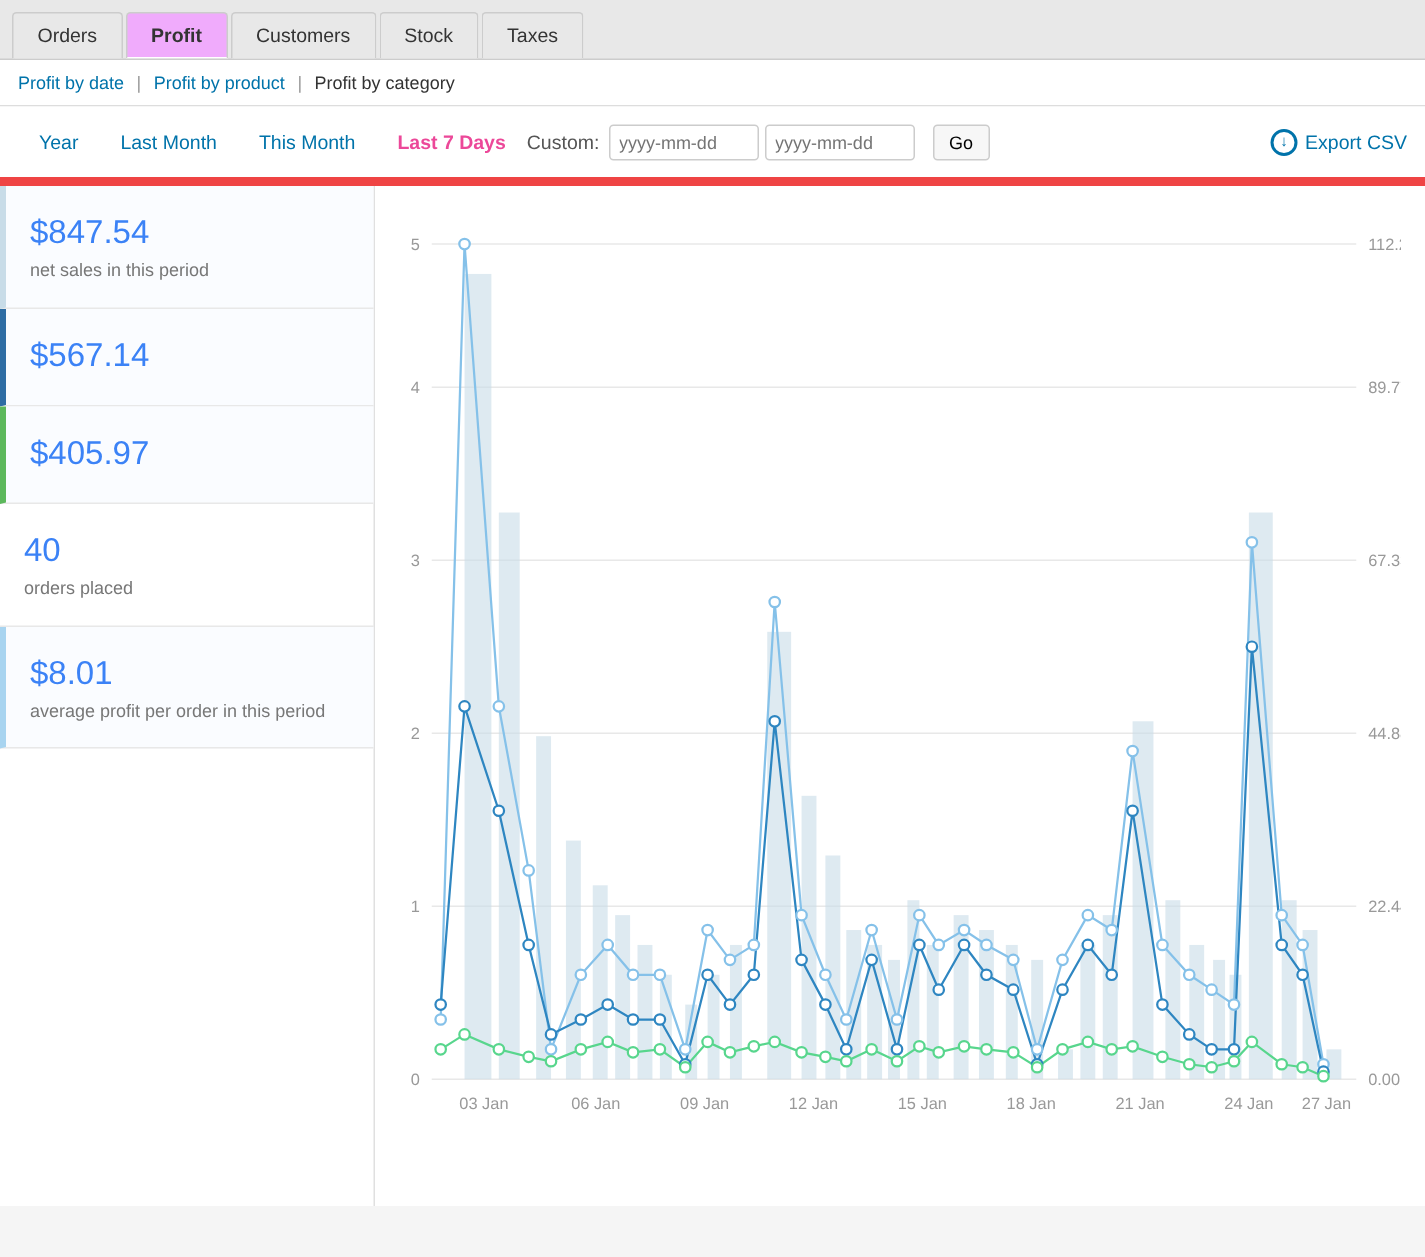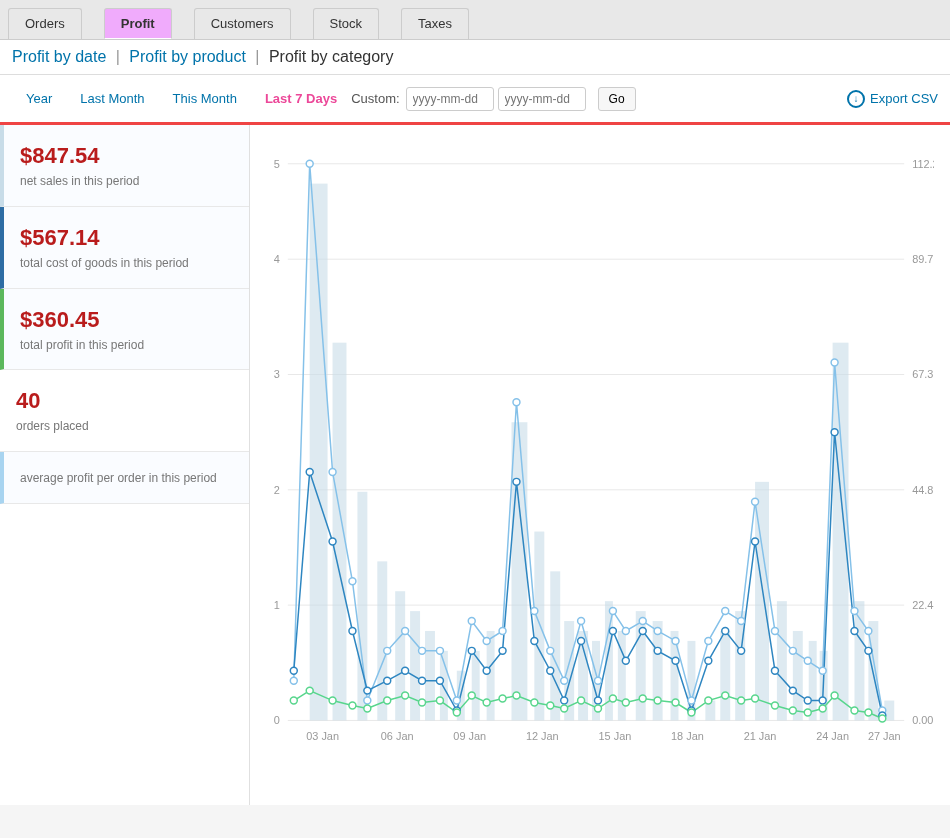--- a/index.html
+++ b/index.html
@@ -1,40 +1,40 @@
 <!DOCTYPE html>
 <html><head>
   <meta charset="utf-8">
   <style>
     * { box-sizing: border-box; margin: 0; padding: 0; }
     body { font-family: -apple-system, BlinkMacSystemFont, 'Segoe UI', Arial, sans-serif; font-size: 13px; background: #f5f5f5; color: #333; width: 950px; }
 
-    .top-tabs { display: flex; background: #e8e8e8; border-bottom: 1px solid #ccc; padding: 0 8px; padding-top: 8px; gap: 20px; }
+    .top-tabs { display: flex; background: #e8e8e8; border-bottom: 1px solid #ccc; padding: 0 8px; padding-top: 8px; }
     .top-tab { padding: 7px 16px; border: 1px solid #ccc; border-bottom: none; background: #e8e8e8; cursor: pointer; font-size: 13px; color: #333; margin-right: 2px; border-radius: 3px 3px 0 0; }
     .top-tab.active { background: #f0abfc; font-weight: bold; border-bottom: 1px solid #fff; }
 
-    .breadcrumb { padding: 8px 12px; font-size: 16px; background: #fff; border-bottom: 1px solid #ddd; }
+    .breadcrumb { padding: 8px 12px; font-size: 12px; background: #fff; border-bottom: 1px solid #ddd; }
     .breadcrumb a { color: #0073aa; text-decoration: none; }
     .breadcrumb .sep { color: #999; margin: 0 5px; }
     .breadcrumb .current { color: #333; }
 
-    .filter-bar { display: flex; align-items: center; padding: 10px 12px; background: #fff; border-bottom: 3px solid #ef4444; gap: 0; justify-content: center; }
+    .filter-bar { display: flex; align-items: center; padding: 10px 12px; background: #fff; border-bottom: 6px solid #ef4444; gap: 0; justify-content: center; }
     .filter-tab { padding: 6px 14px; font-size: 13px; color: #0073aa; cursor: pointer; font-weight: normal; }
     .filter-tab.active { color: #ec4899; font-weight: bold; }
     .custom-label { font-size: 13px; color: #555; margin-left: 0; }
-    .custom-input { border: 1px solid #ccc; padding: 4px 6px; font-size: 12px; border-radius: 3px; width: 88px; color: #3b82f6; }
+    .custom-input { border: 1px solid #ccc; padding: 4px 6px; font-size: 12px; border-radius: 3px; width: 100px; color: #3b82f6; }
     .go-btn { padding: 4px 10px; border: 1px solid #ccc; background: #f7f7f7; border-radius: 3px; cursor: pointer; font-size: 12px; margin-left: 12px; }
     .export-btn { margin-left: auto; display: flex; align-items: center; gap: 5px; color: #0073aa; cursor: pointer; font-size: 13px; }
     .export-icon { width: 18px; height: 18px; border: 2px solid #0073aa; border-radius: 50%; display: flex; align-items: center; justify-content: center; font-size: 10px; }
 
     .main-content { display: flex; background: #fff; min-height: 680px; }
 
     .stats-panel { width: 250px; min-width: 250px; border-right: 1px solid #e0e0e0; padding: 0; }
     .stat-item { padding: 18px 16px 16px 16px; border-bottom: 1px solid #e8e8e8; position: relative; }
-    .stat-value { font-size: 22px; font-weight: 700; color: #b91c1c; margin-bottom: 4px; }
+    .stat-value { font-size: 22px; font-weight: 400; color: #3b82f6; margin-bottom: 4px; }
     .stat-label { font-size: 12px; color: #777; line-height: 1.4; }
 
     .chart-area { flex: 1; padding: 12px 16px 12px 8px; position: relative; }
 
     svg.chart { width: 100%; height: 640px; }
 
     .x-axis-label { font-size: 11px; fill: #999; }
     .y-axis-label { font-size: 11px; fill: #999; }
     .grid-line { stroke: #e8e8e8; stroke-width: 1; }
     .bar-rect { fill: #c8dce8; opacity: 0.6; }
@@ -82,31 +82,30 @@
 </div>
 
 <div class="main-content">
   <div class="stats-panel">
     <div class="stat-item" style="border-left: 4px solid #c8dce8; background:#fafcff;">
       <div class="stat-value">$847.54</div>
       <div class="stat-label">net sales in this period</div>
     </div>
     <div class="stat-item" style="border-left: 4px solid #2e6da4; background:#fafcff;">
       <div class="stat-value">$567.14</div>
-      <div class="stat-label">total cost of goods in this period</div>
     </div>
     <div class="stat-item" style="border-left: 4px solid #5cb85c; background:#fafcff;">
-      <div class="stat-value">$360.45</div>
-      <div class="stat-label">total profit in this period</div>
+      <div class="stat-value">$405.97</div>
     </div>
     <div class="stat-item">
       <div class="stat-value">40</div>
       <div class="stat-label">orders placed</div>
     </div>
     <div class="stat-item" style="border-left: 4px solid #a8d4f0; background:#fafcff;">
+      <div class="stat-value">$8.01</div>
       <div class="stat-label">average profit per order in this period</div>
     </div>
   </div>
 
   <div class="chart-area">
     <svg class="chart" viewBox="0 0 680 630" xmlns="http://www.w3.org/2000/svg">
 
       <line x1="30" y1="580" x2="650" y2="580" class="grid-line"></line>
       <line x1="30" y1="464" x2="650" y2="464" class="grid-line"></line>
       <line x1="30" y1="348" x2="650" y2="348" class="grid-line"></line>

